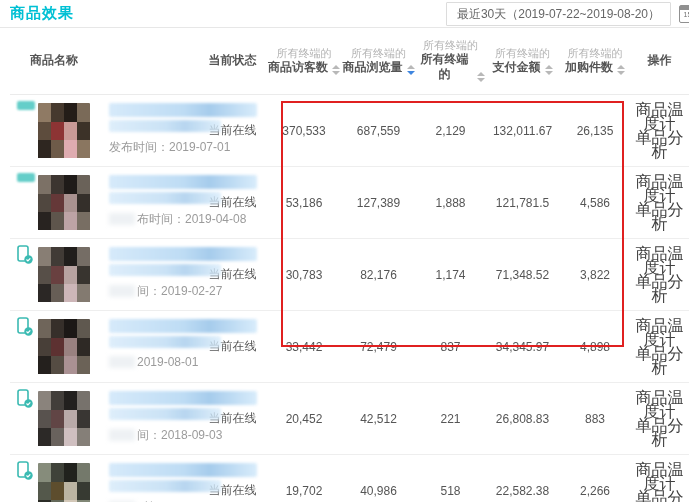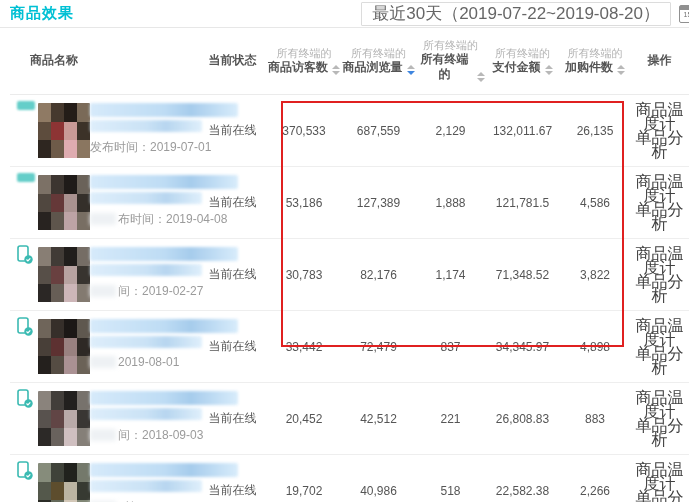--- a/index.html
+++ b/index.html
@@ -7,21 +7,21 @@
     width:689px;height:502px;overflow:hidden;position:relative;
     background:#fff;color:#555;
     font-family:"Liberation Sans","DejaVu Sans",sans-serif;
     -webkit-font-smoothing:antialiased;
   }
   
   .page-header{display:flex;justify-content:space-between;align-items:center;
     height:28px;padding:0 0 0 10px;box-sizing:border-box;border-bottom:1px solid #e7e7e7;}
   .page-title{color:#00c0d4;font-size:15px;font-weight:bold;letter-spacing:1px;}
   .hdr-right{display:flex;align-items:center;}
-  .date-btn{border:1px solid #dcdcdc;background:#fff;color:#666;font-size:17px;
+  .date-btn{border:1px solid #dcdcdc;background:#fff;color:#666;font-size:12px;
     padding:4px 10px;line-height:14px;white-space:nowrap;cursor:pointer;border-radius:1px;}
   .cal-icon{width:15px;height:16px;border:1px solid #909090;border-radius:2px;margin-left:8px;
     margin-right:-7px;position:relative;flex:0 0 auto;background:#fff;cursor:pointer;}
   .cal-icon:before{content:"";position:absolute;left:0;right:0;top:0;height:4px;background:#909090;}
   .cal-icon span{position:absolute;left:0;right:0;top:5px;text-align:center;font-size:7px;color:#707070;}
   
   table{border-collapse:collapse;table-layout:fixed;width:679px;margin-left:10px;}
   col.c-name{width:188px}col.c-status{width:69px}col.c-v1{width:74px}col.c-v2{width:75px}
   col.c-v3{width:69px}col.c-v4{width:75px}col.c-v5{width:70px}col.c-act{width:59px}
   thead th{font-size:12px;color:#555;font-weight:bold;text-align:center;vertical-align:middle;
@@ -48,21 +48,21 @@
       linear-gradient(90deg,#8f7a64 0 25%,#46392e 25% 50%,#241d18 50% 75%,#7a6a58 75% 100%),
       linear-gradient(90deg,#5d4c3d 0 25%,#8d3434 25% 50%,#c99a96 50% 75%,#3c3228 75% 100%),
       linear-gradient(90deg,#2e2620 0 25%,#6e5b49 25% 50%,#dfacb0 50% 75%,#8a7660 75% 100%);
     background-size:100% 34%,100% 34%,100% 34%;
     background-position:0 0,0 50%,0 100%;background-repeat:no-repeat;}
   .row-2 .prod-img{filter:grayscale(.45) brightness(.92);}
   .row-3 .prod-img{filter:saturate(.45) brightness(1.02);}
   .row-4 .prod-img{filter:brightness(.82) saturate(.6);}
   .row-5 .prod-img{filter:grayscale(.7) brightness(1.06);}
   .row-6 .prod-img{filter:grayscale(.55) hue-rotate(50deg) brightness(1.1);}
-  .name-info{margin-left:0;padding-top:0;}
+  .name-info{margin-left:19px;padding-top:0;}
   .bar{border-radius:2px;filter:blur(1.6px);
     background:linear-gradient(90deg,#d6eafa 0%,#bedcf4 50%,#a6ccec 68%,#d8ecfb 100%);}
   .bar1{width:148px;height:14px;}
   .bar2{width:112px;height:12px;margin-top:3px;opacity:.8;}
   .pub-date{display:flex;align-items:center;color:#9b9b9b;font-size:12px;margin-top:7px;white-space:nowrap;}
   .date-blur{width:26px;height:12px;background:#eef1f4;filter:blur(2px);margin-right:2px;flex:0 0 auto;}
   
   .act-link{display:block;color:#404040;font-size:16px;line-height:14px;cursor:pointer;text-decoration:none;}
   
   .highlight-box{position:absolute;left:281px;top:101px;width:339px;height:242px;

